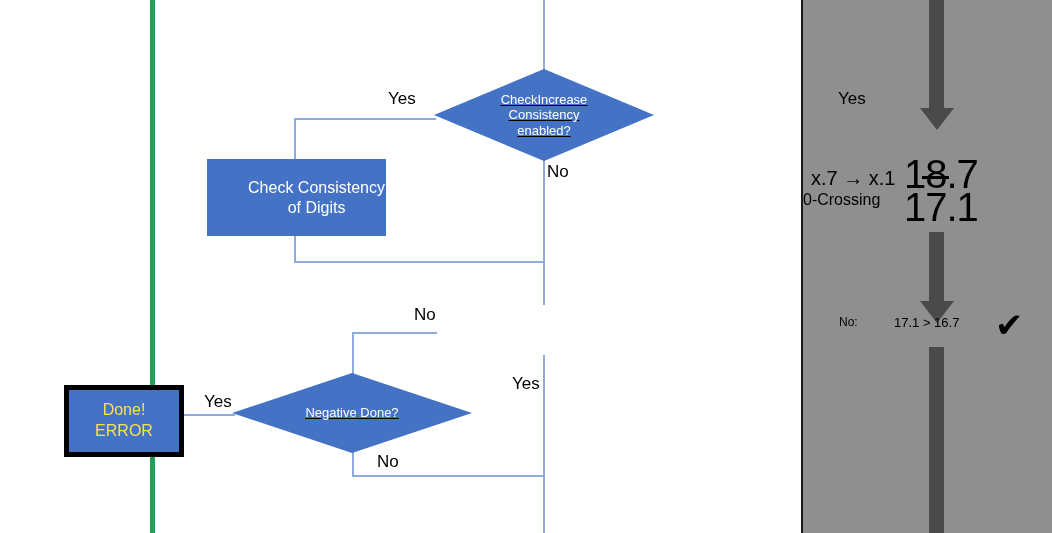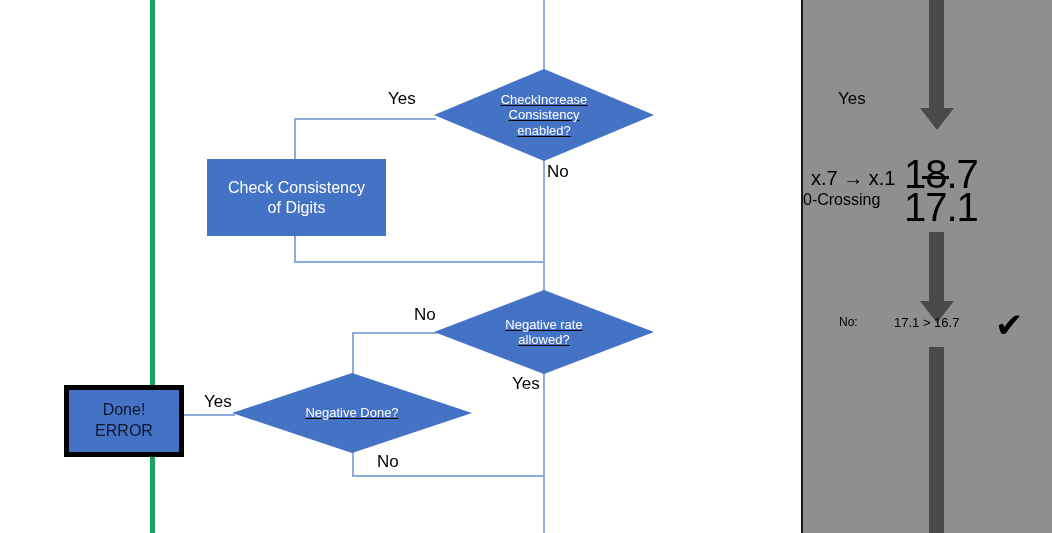--- a/index.html
+++ b/index.html
@@ -16,27 +16,27 @@
 
   
   .diamond{position:absolute;display:flex;align-items:center;justify-content:center;text-decoration:underline;}
   .diamond .dshape{position:absolute;inset:0;background:#4472C4;
       clip-path:polygon(50% 0%,100% 50%,50% 100%,0% 50%);}
   .diamond .dtext{position:relative;color:#ffffff;text-align:center;line-height:1.18;
       font-size:13px;z-index:2;padding:0 6px;}
 
   
   .procbox{position:absolute;background:#4472C4;border:1px solid #4472C4;
-      display:flex;align-items:center;justify-content:center;}
+      display:flex;align-items:center;justify-content:flex-end;}
   .procbox .ptext{color:#ffffff;text-align:center;font-size:16px;line-height:1.25;}
 
   
   .errbox{position:absolute;background:#4472C4;border:5px solid #000000;
       display:flex;align-items:center;justify-content:center;}
-  .errbox .etext{color:#0f172a;text-align:center;font-size:16px;line-height:1.3;}
+  .errbox .etext{color:#fde047;text-align:center;font-size:16px;line-height:1.3;}
 
   
   .elabel{position:absolute;color:#000000;font-size:17px;white-space:nowrap;}
 
   
   #rightpanel{position:absolute;background:#8F8F8F;border-left:2px solid #1a1a1a;
       overflow:hidden;}
   .arrowshaft{position:absolute;background:#4A4A4A;}
   .arrowhead{position:absolute;width:0;height:0;
       border-left:17px solid transparent;border-right:17px solid transparent;
@@ -78,27 +78,20 @@
     </div>
   </div>
 
   <div class="procbox" style="left:207px;top:159px;width:177px;height:75px;">
     <div class="ptext">
       <span>Check Consistency</span><br>
       <span>of Digits</span>
     </div>
   </div>
 
-  <div class="diamond" style="left:434px;top:290px;width:220px;height:84px;">
-    <div class="dshape"></div>
-    <div class="dtext">
-      <span>Negative rate</span><br>
-      <span>allowed?</span>
-    </div>
-  </div>
 
   <div class="diamond" style="left:232px;top:373px;width:240px;height:80px;">
     <div class="dshape"></div>
     <div class="dtext">
       <span>Negative Done?</span>
     </div>
   </div>
 
   <div class="errbox" style="left:64px;top:385px;width:110px;height:62px;">
     <div class="etext">

